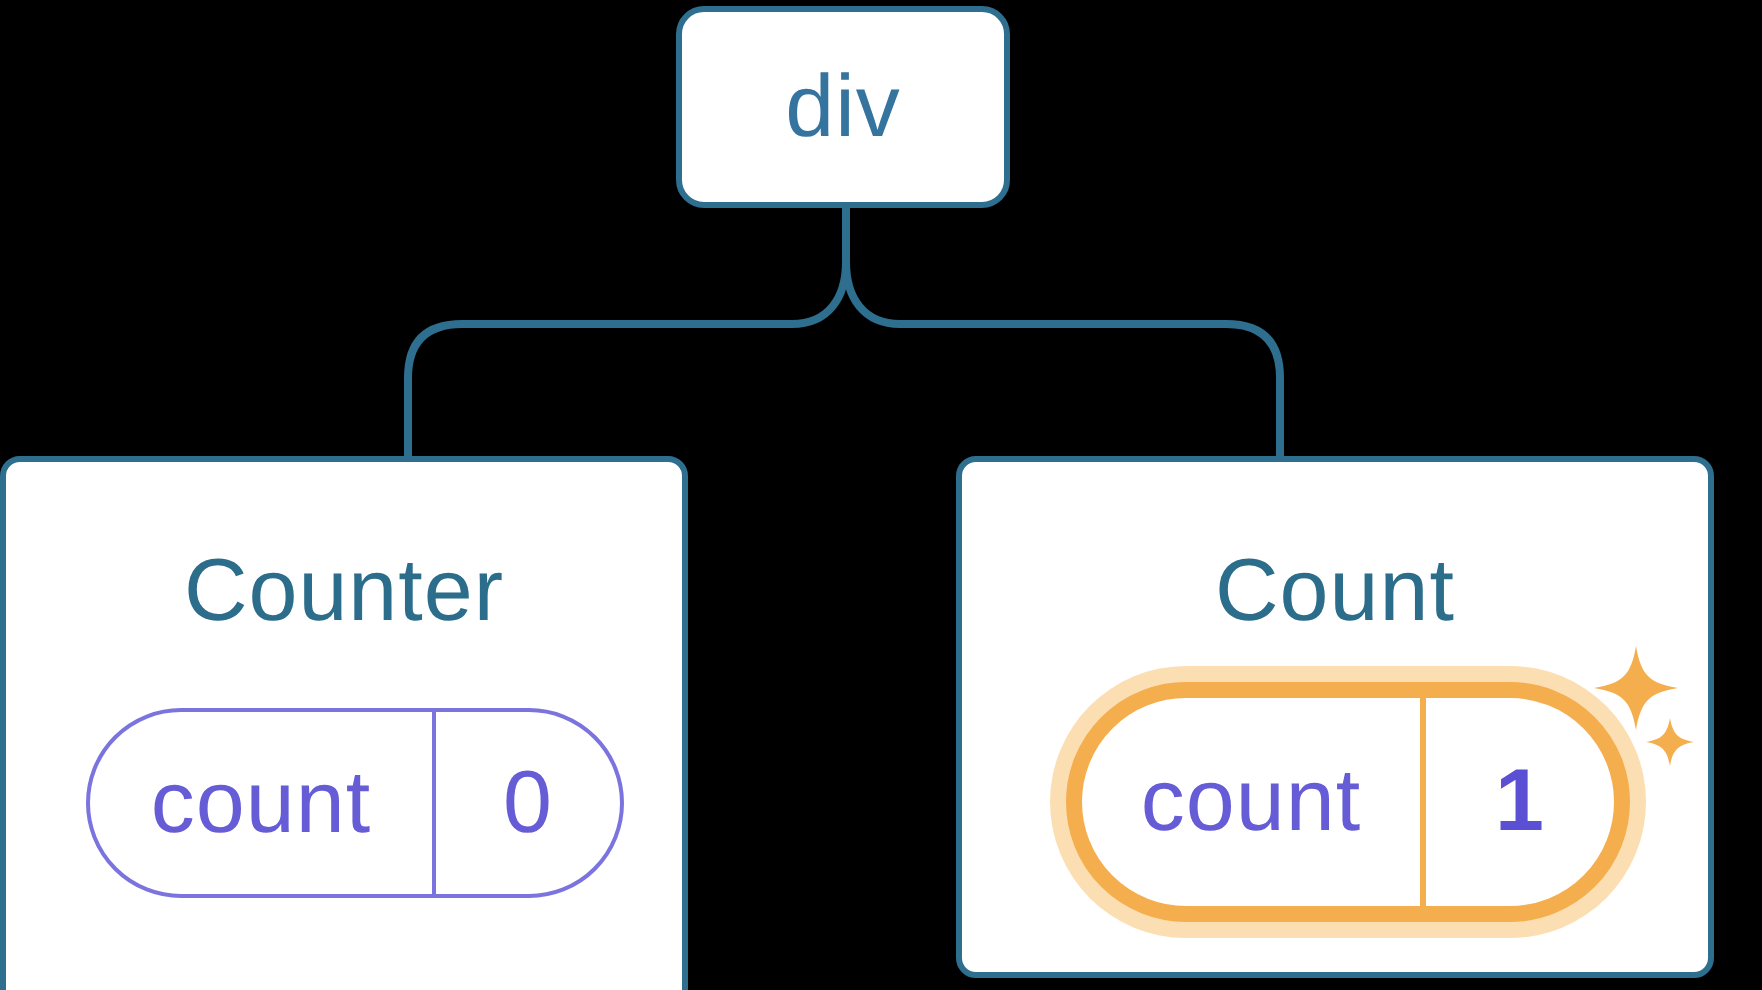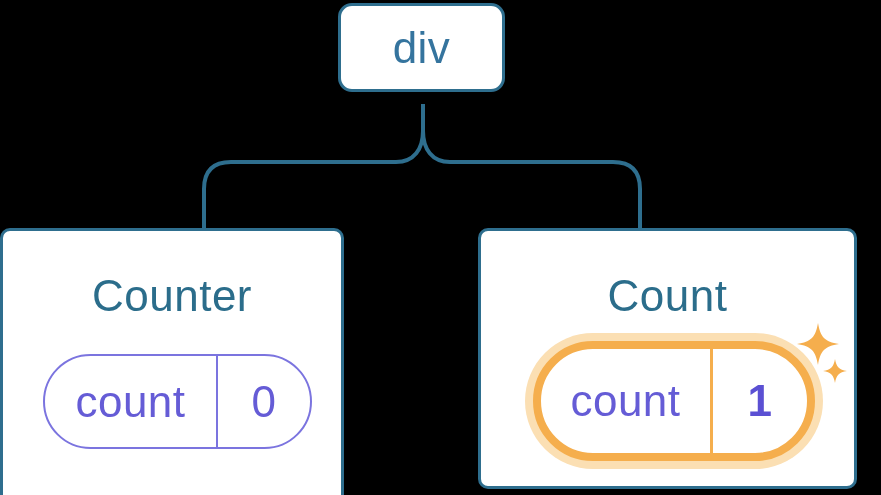--- a/index.html
+++ b/index.html
@@ -16,21 +16,21 @@
   }
   *{box-sizing:border-box;margin:0;padding:0;}
   html,body{width:881px;height:495px;background:var(--background,#000);}
   body{font-family:"Liberation Sans", sans-serif;overflow:hidden;}
   .stage{position:relative;width:881px;height:495px;}
 
   .connectors{position:absolute;left:0;top:0;width:881px;height:495px;}
   .connectors path{fill:none;stroke:var(--line-blue,#2E6E8E);stroke-width:4px;}
 
   .node-root{
-    position:absolute;left:338px;top:3px;width:167px;height:89px;
+    position:absolute;left:338px;top:3px;width:167px;height:101px;
     background:var(--card-background,#fff);
     border:3.5px solid var(--line-blue,#2E6E8E);
     border-radius:14px;
     display:flex;align-items:center;justify-content:center;
     font-size:44px;color:var(--node-label-blue,#35749E);
     letter-spacing:0.5px;
   }
 
   .card{
     position:absolute;background:var(--card-background,#fff);

